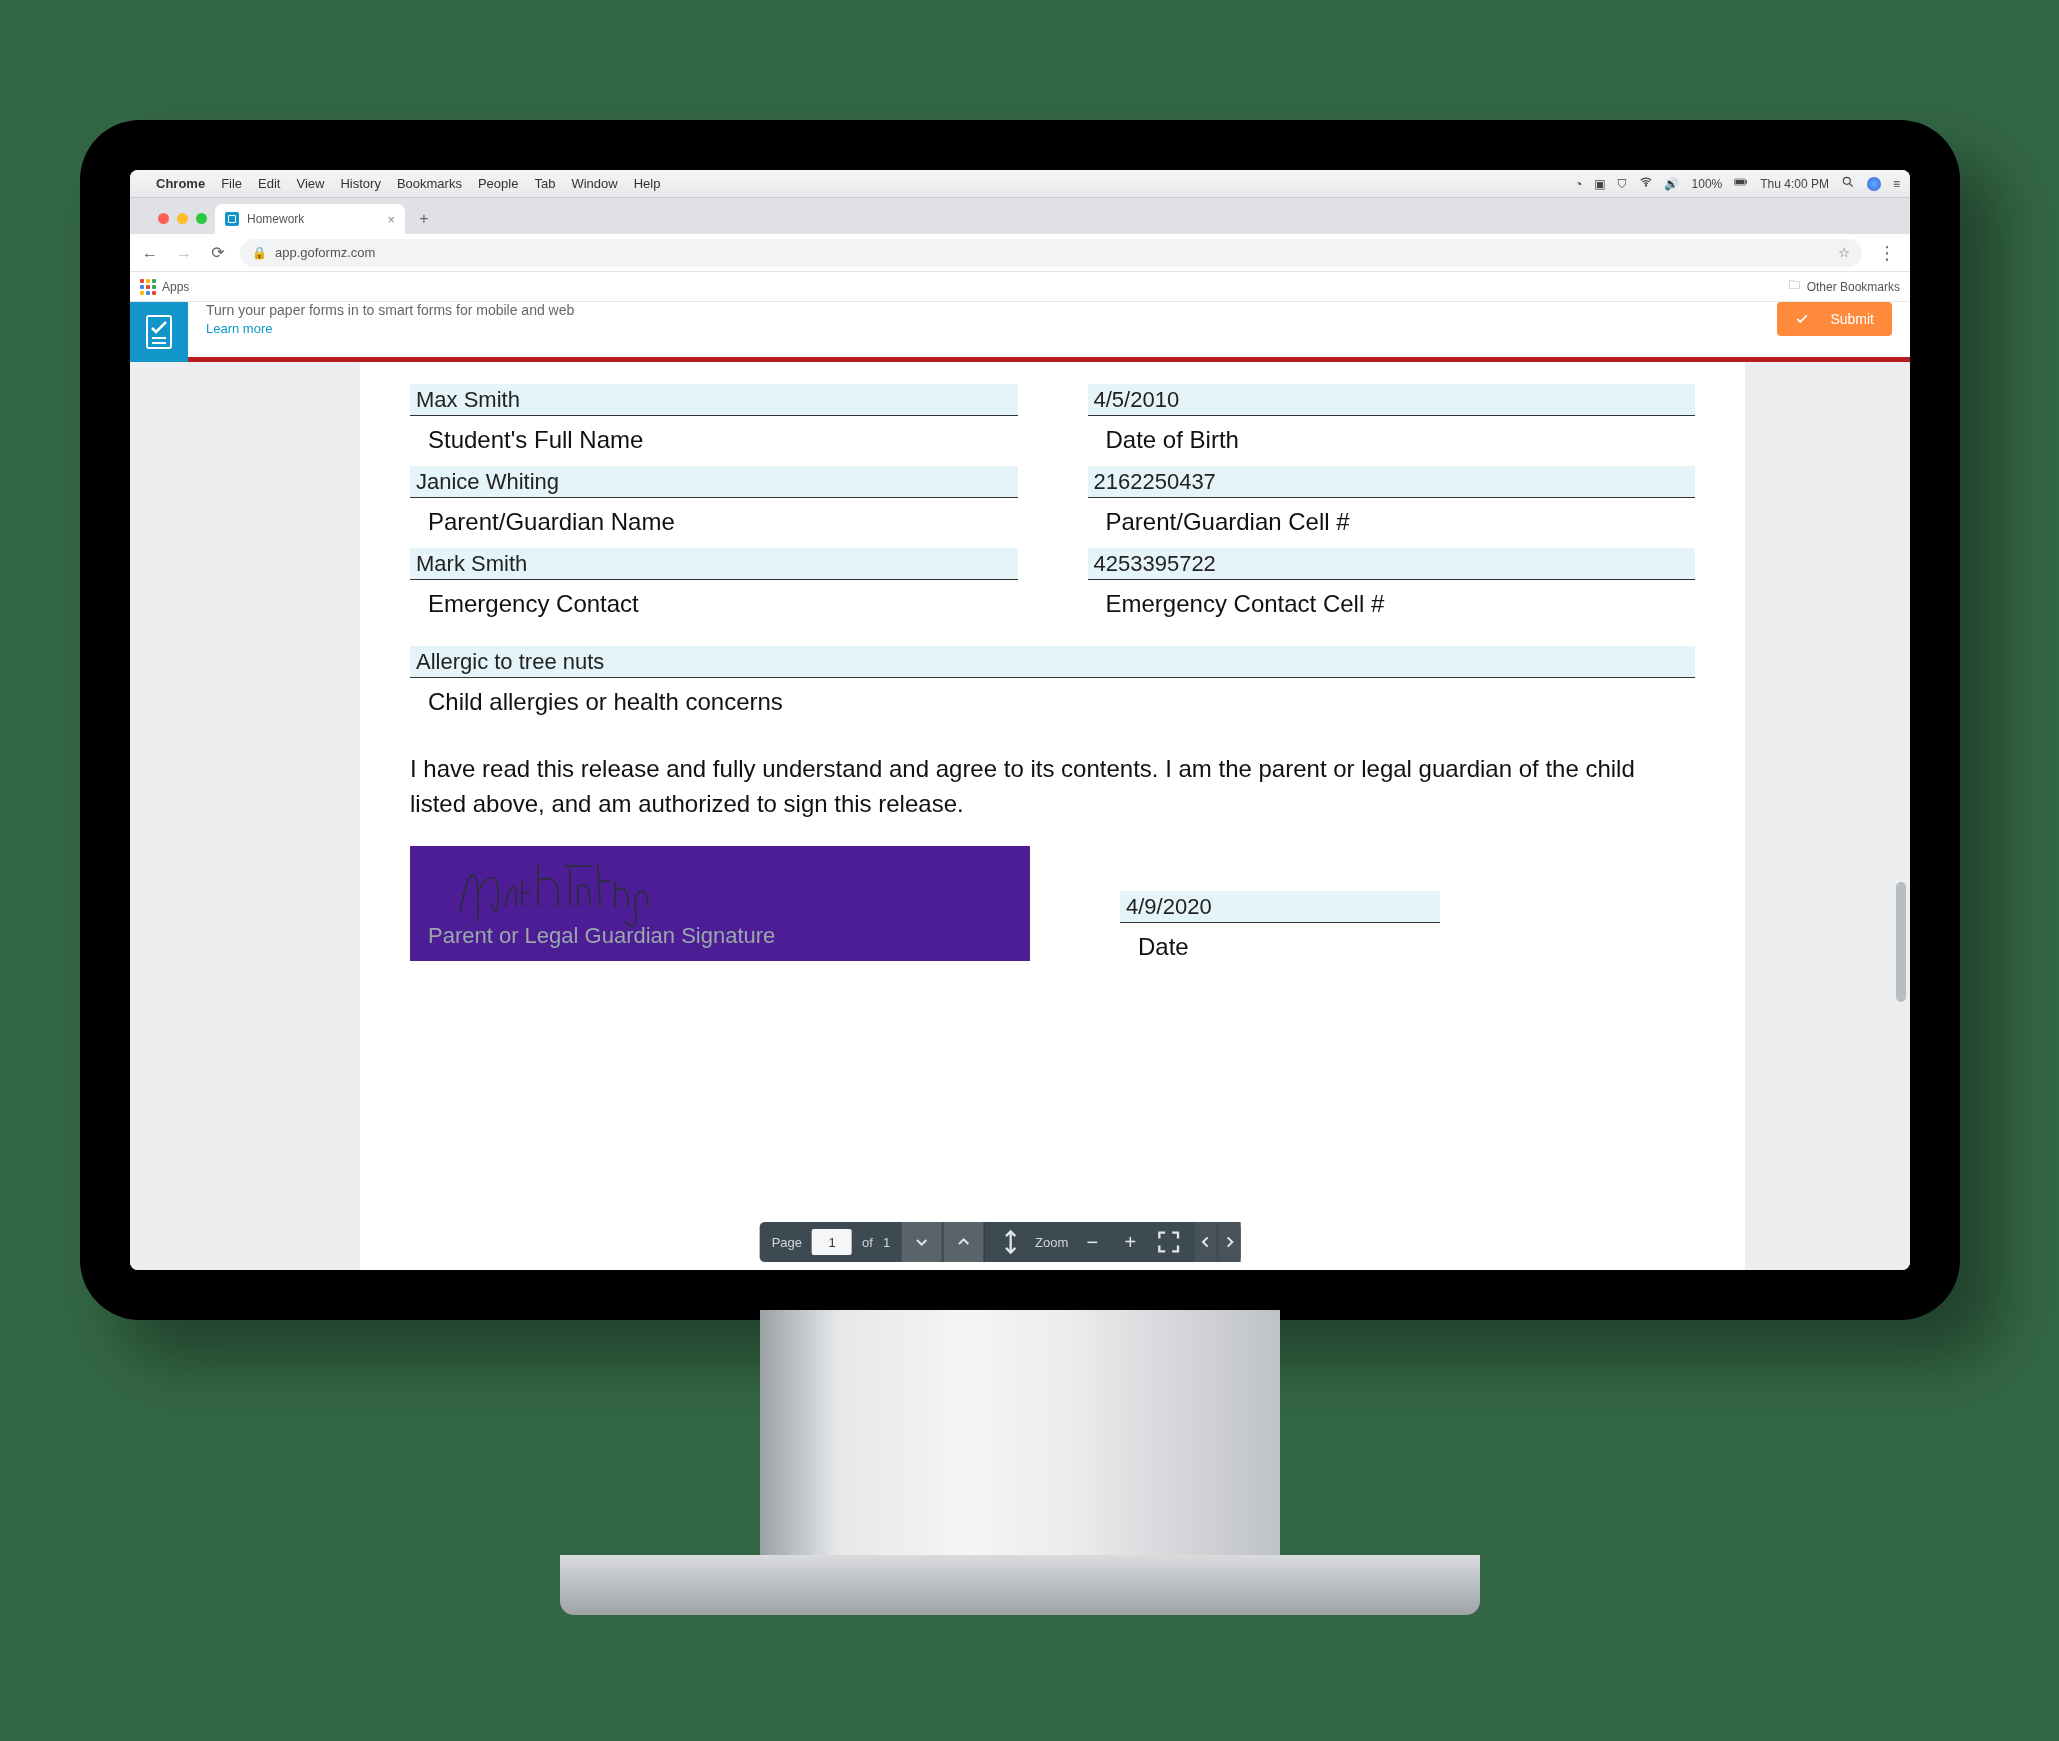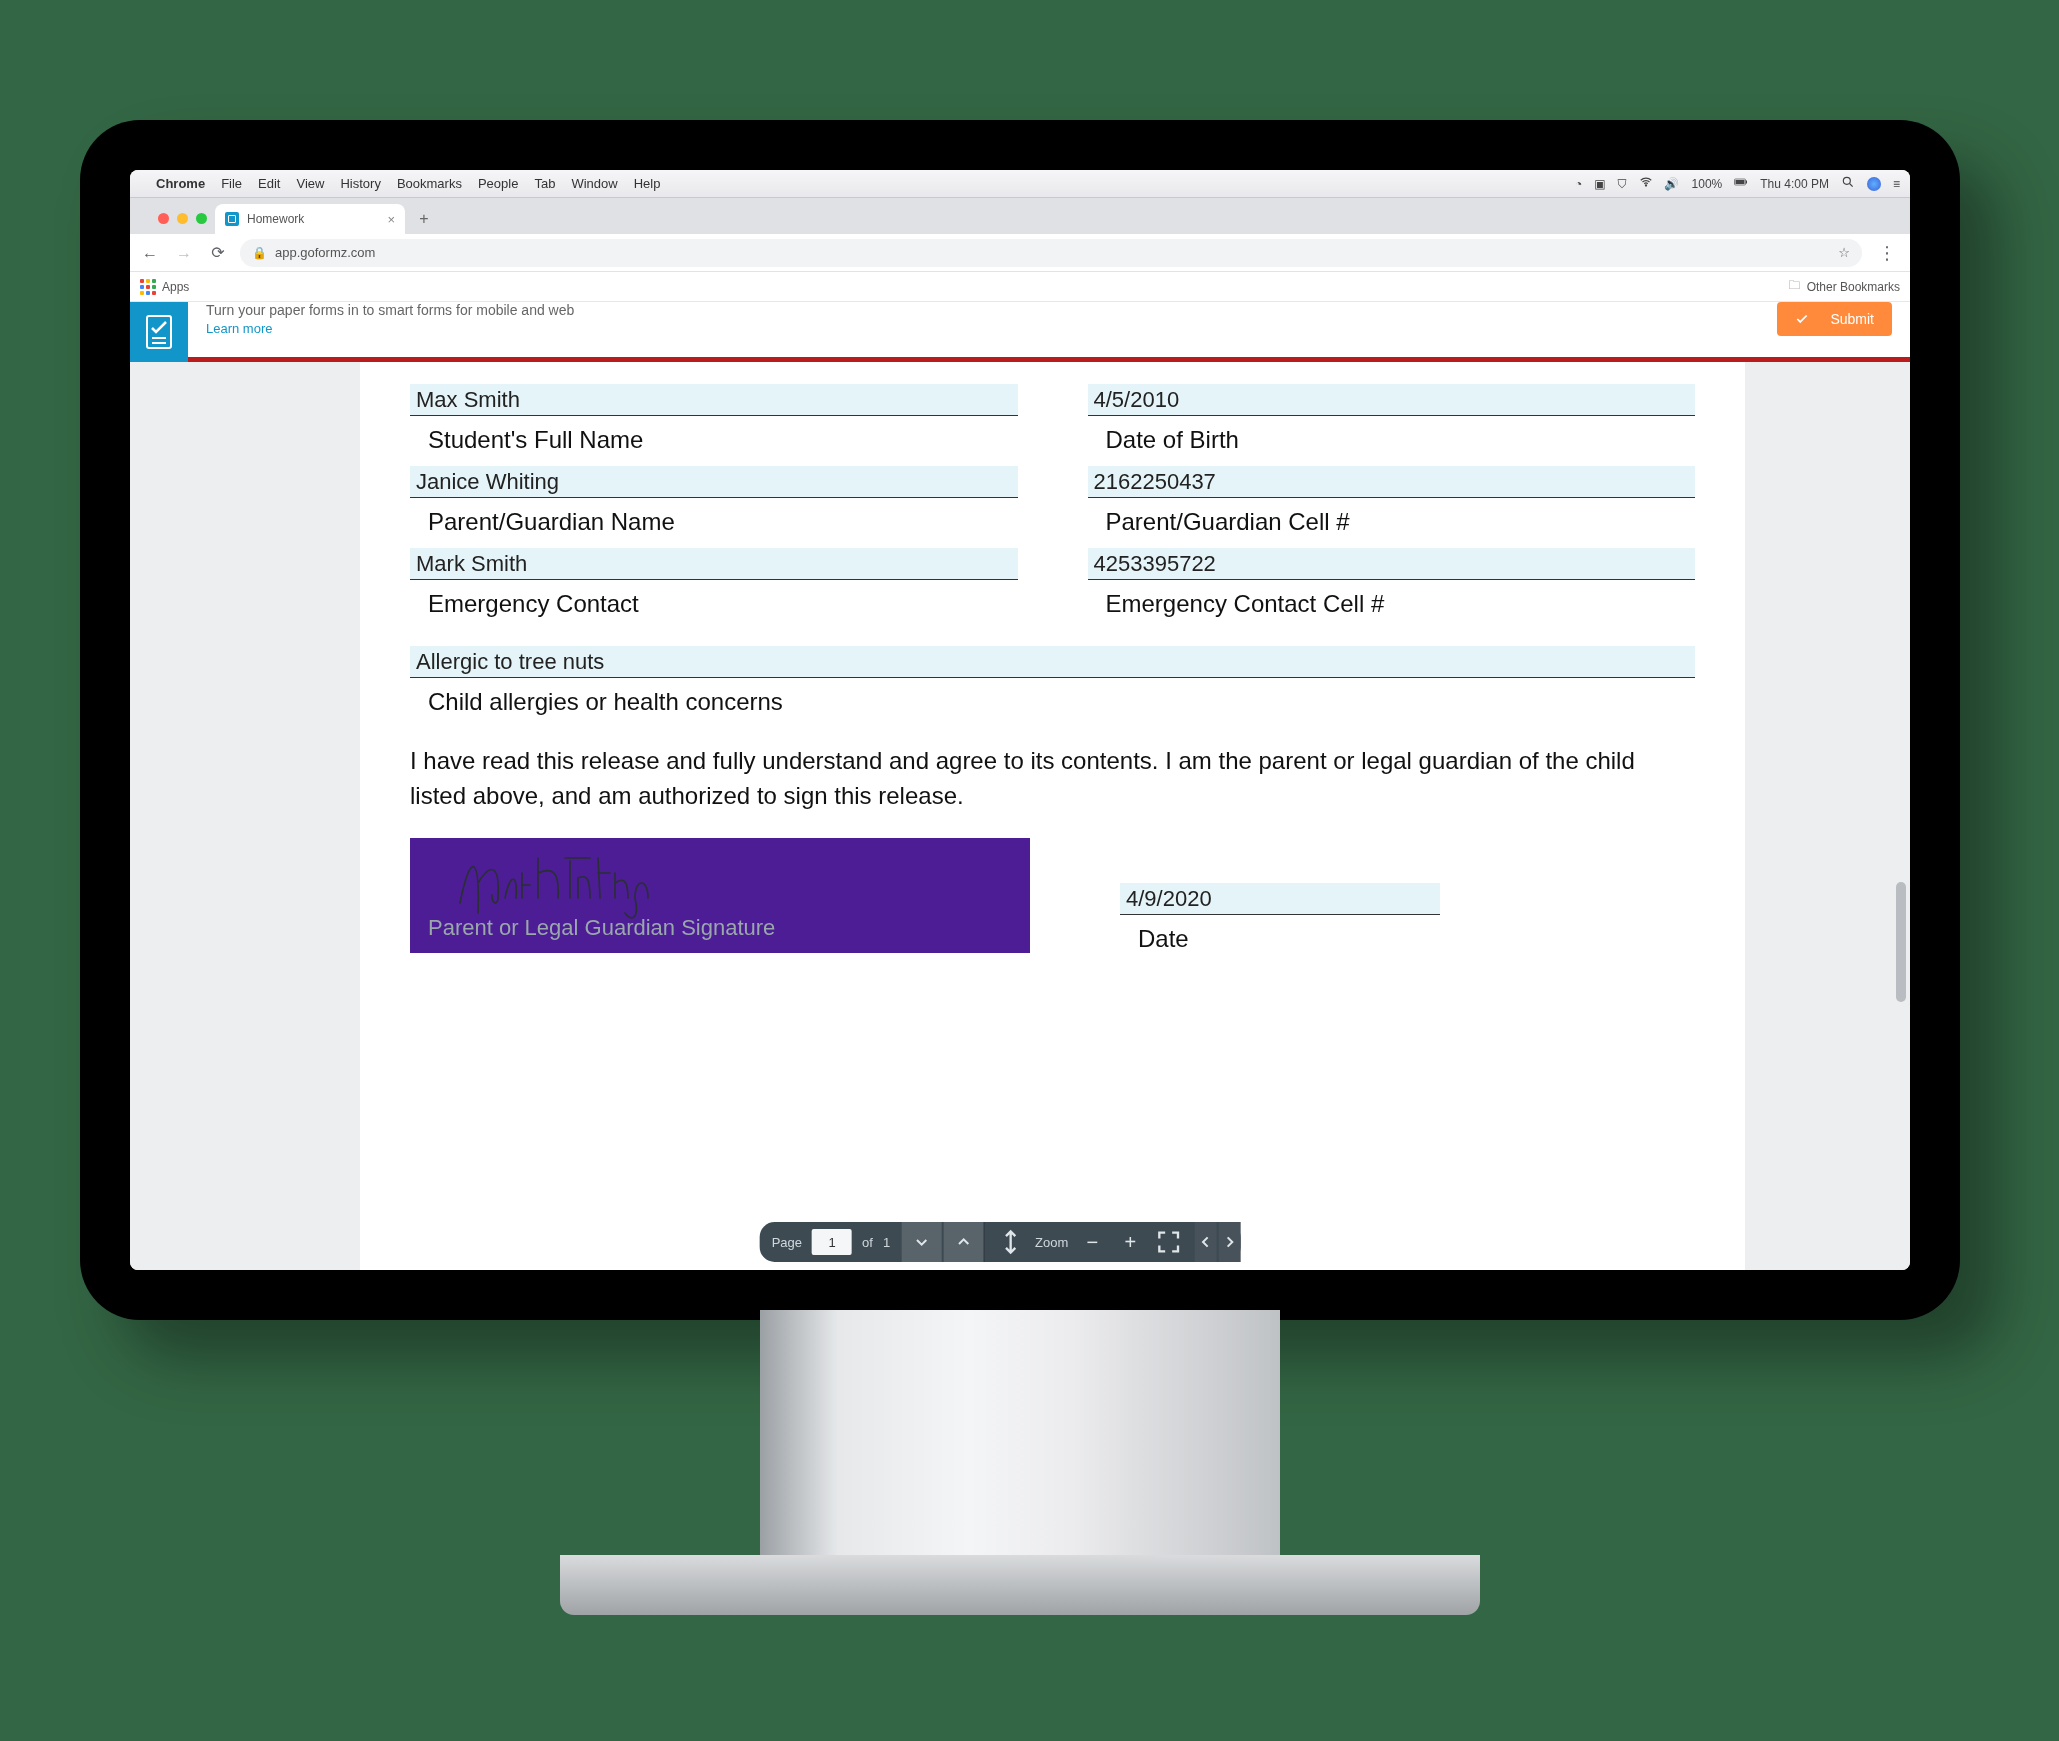--- a/index.html
+++ b/index.html
@@ -153,36 +153,36 @@
     padding:10px 50px 0 50px;
   }
   .row{display:flex;gap:70px;margin-top:12px;}
   .cell{flex:1;}
   .cell.full{flex:1;}
   .fval{
     background:#e5f4f8;border-bottom:1.5px solid #333;padding:3px 6px 2px 6px;font-size:22px;color:#222;min-height:30px;
   }
   .flabel{font-size:24px;color:#111;padding:10px 0 0 18px;}
   .allerg .fval{border-bottom:1.5px solid #333;}
-  .release{font-size:24px;color:#111;line-height:1.45;margin-top:28px;}
+  .release{font-size:24px;color:#111;line-height:1.45;margin-top:36px;}
   .sigrow{display:flex;gap:90px;margin-top:24px;align-items:flex-end;}
   .sigbox{
     width:620px;height:115px;background:#4c1d95;position:relative;
   }
   .sigbox svg{position:absolute;left:40px;top:5px;}
   .sigplace{position:absolute;left:18px;bottom:12px;color:#9aa7ab;font-size:22px;}
   .datebox{flex:0 0 320px;}
   .scrollbar-ind{
     position:absolute;right:4px;top:520px;width:10px;height:120px;background:#b9bcc0;border-radius:5px;
   }
 
   
   .doc-toolbar{
     position:absolute;left:calc(50% - 20px);transform:translateX(-50%);
-    bottom:8px;height:40px;background:#3e4a52;border-radius:15px;
+    bottom:8px;height:40px;background:#3e4a52;border-radius:5px;
     display:flex;align-items:center;color:#e8eef2;font-size:13px;
   }
   .tb-seg{display:flex;align-items:center;height:100%;padding:0 12px;gap:10px;}
   .tb-label{color:#cfd8dd;}
   .tb-input{width:40px;height:26px;background:#f4f6f7;color:#333;border:none;text-align:center;border-radius:2px;font-size:13px;}
   .tb-btn{width:40px;height:40px;background:#58636a;display:flex;align-items:center;justify-content:center;color:#dfe6ea;}
   .tb-btn+.tb-btn{margin-left:2px;}
   .tb-btn svg{width:16px;height:16px;}
   .tb-div{width:1px;height:40px;background:#2f3940;}
   .tb-ico{width:28px;display:flex;align-items:center;justify-content:center;color:#dfe6ea;font-size:16px;}

